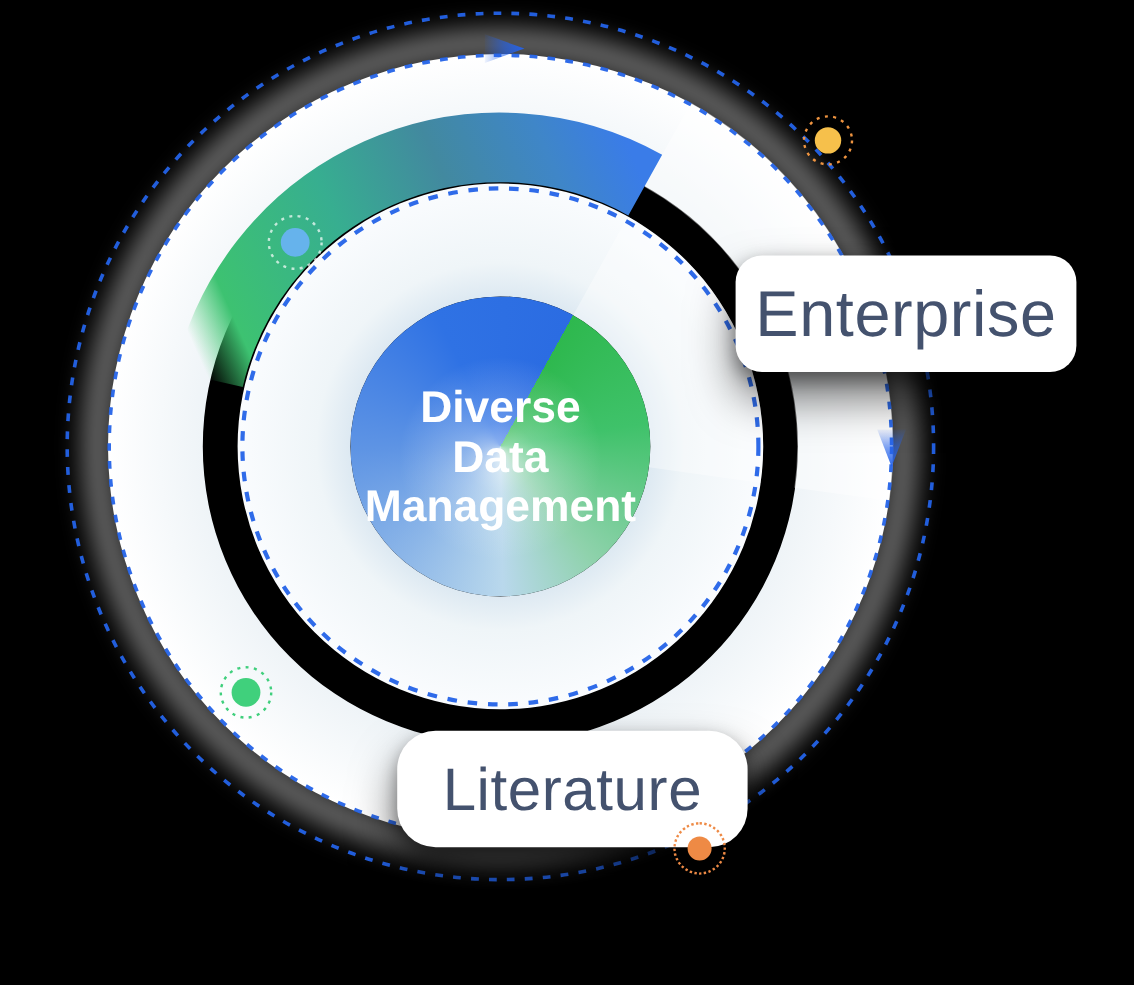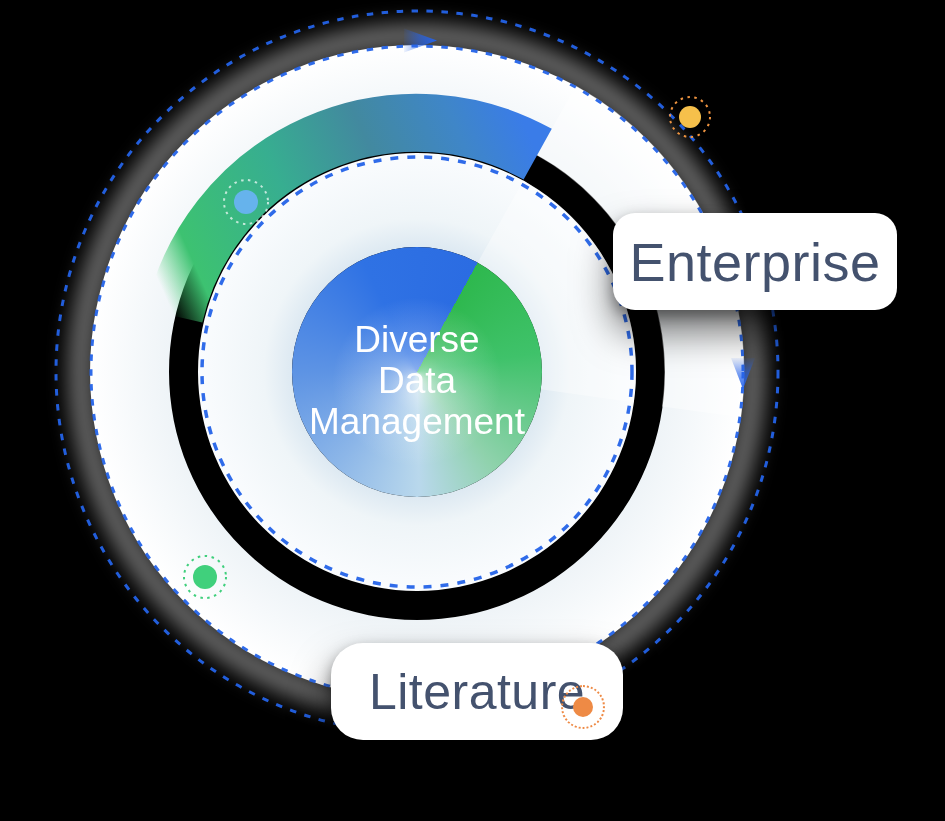--- a/index.html
+++ b/index.html
@@ -8,30 +8,30 @@
     overflow:hidden;font-family:"Liberation Sans",sans-serif;
   }
   .layer{position:absolute;left:0;top:0;}
   .center-circle{
     position:absolute;left:292px;top:247px;width:250px;height:250px;border-radius:50%;
     display:flex;align-items:center;justify-content:center;text-align:center;z-index:2;
     background:
       radial-gradient(circle at 50% 54%, rgba(255,255,255,.55) 0%, rgba(245,250,255,.28) 16%, rgba(255,255,255,0) 46%),
       conic-gradient(from 29deg, #2eb84e 0deg, #3fc26a 52deg, #8fd2ac 112deg, #b9d8ec 150deg, #8cb6e8 192deg, #5e94e4 240deg, #2f72e4 305deg, #2b6ce2 360deg);
   }
-  .center-text{color:#ffffff;font-size:37px;line-height:41px;font-weight:400;margin-top:17px;}
+  .center-text{color:#ffffff;font-size:37px;line-height:41px;font-weight:700;margin-top:17px;}
   .card{
     position:absolute;background:#ffffff;border-radius:22px;z-index:3;
     display:flex;align-items:center;justify-content:center;
     color:#44526e;font-weight:500;letter-spacing:.5px;
     box-shadow:0 22px 38px rgba(0,0,0,.55), 0 6px 14px rgba(0,0,0,.35);
   }
   .card-enterprise{left:613px;top:213px;width:284px;height:97px;font-size:54px;}
   .card-patent{left:50px;top:348px;width:183px;height:101px;font-size:50px;}
-  .card-literature{left:331px;top:643px;width:292px;height:97px;border-radius:32px;font-size:50px;}
+  .card-literature{left:331px;top:609px;width:292px;height:97px;border-radius:32px;font-size:50px;}
   .orange-dot-ring{
     position:absolute;left:561px;top:685px;width:44px;height:44px;z-index:4;
     border:2px dotted #ee8a45;border-radius:50%;box-sizing:border-box;
   }
   .orange-dot{
     position:absolute;left:10px;top:10px;width:20px;height:20px;
     border-radius:50%;background:#ee8a45;
   }
 </style>
 </head>

